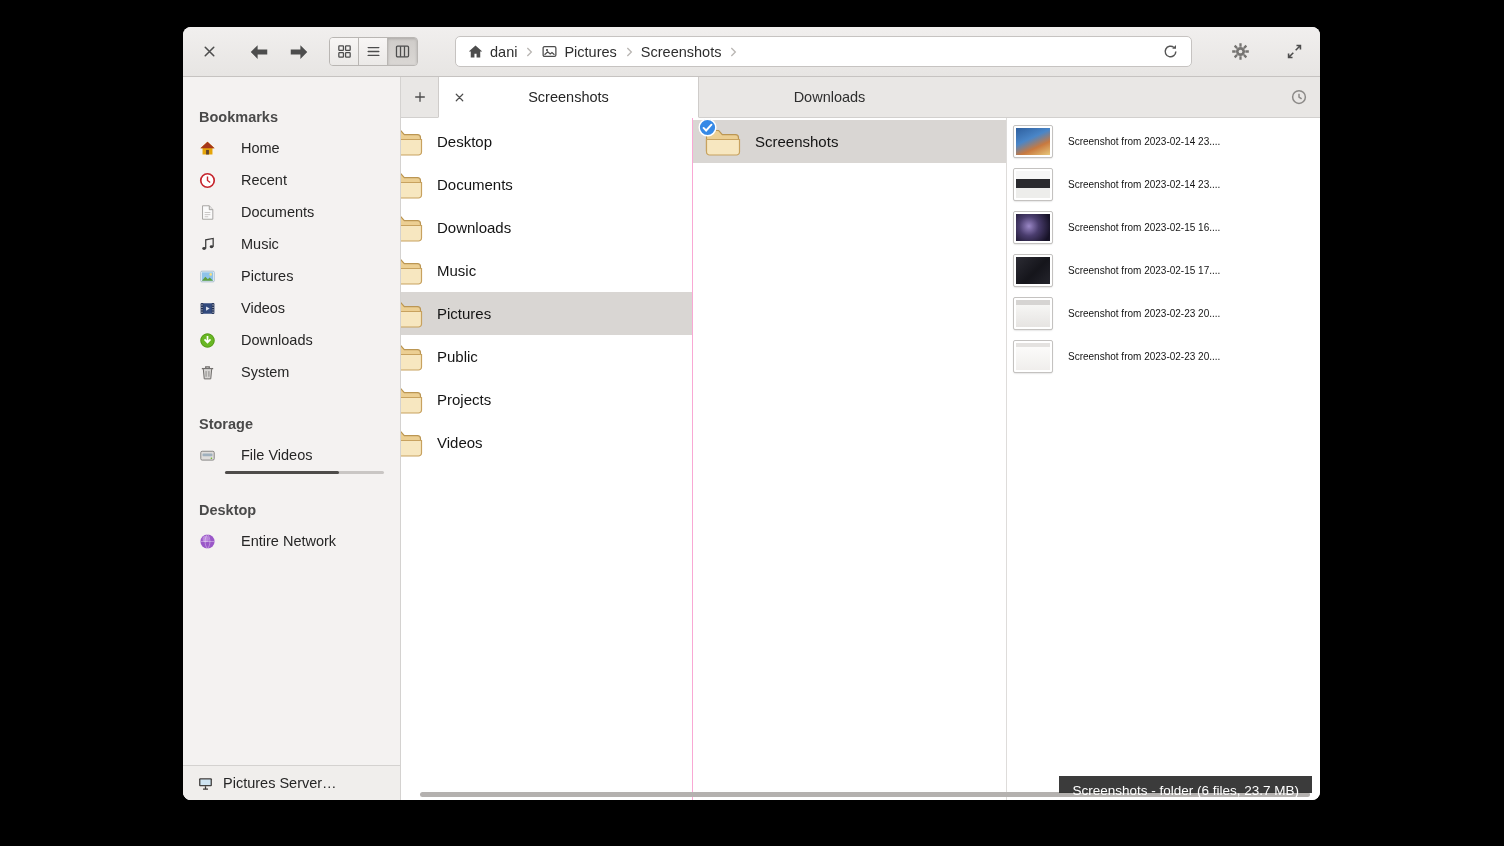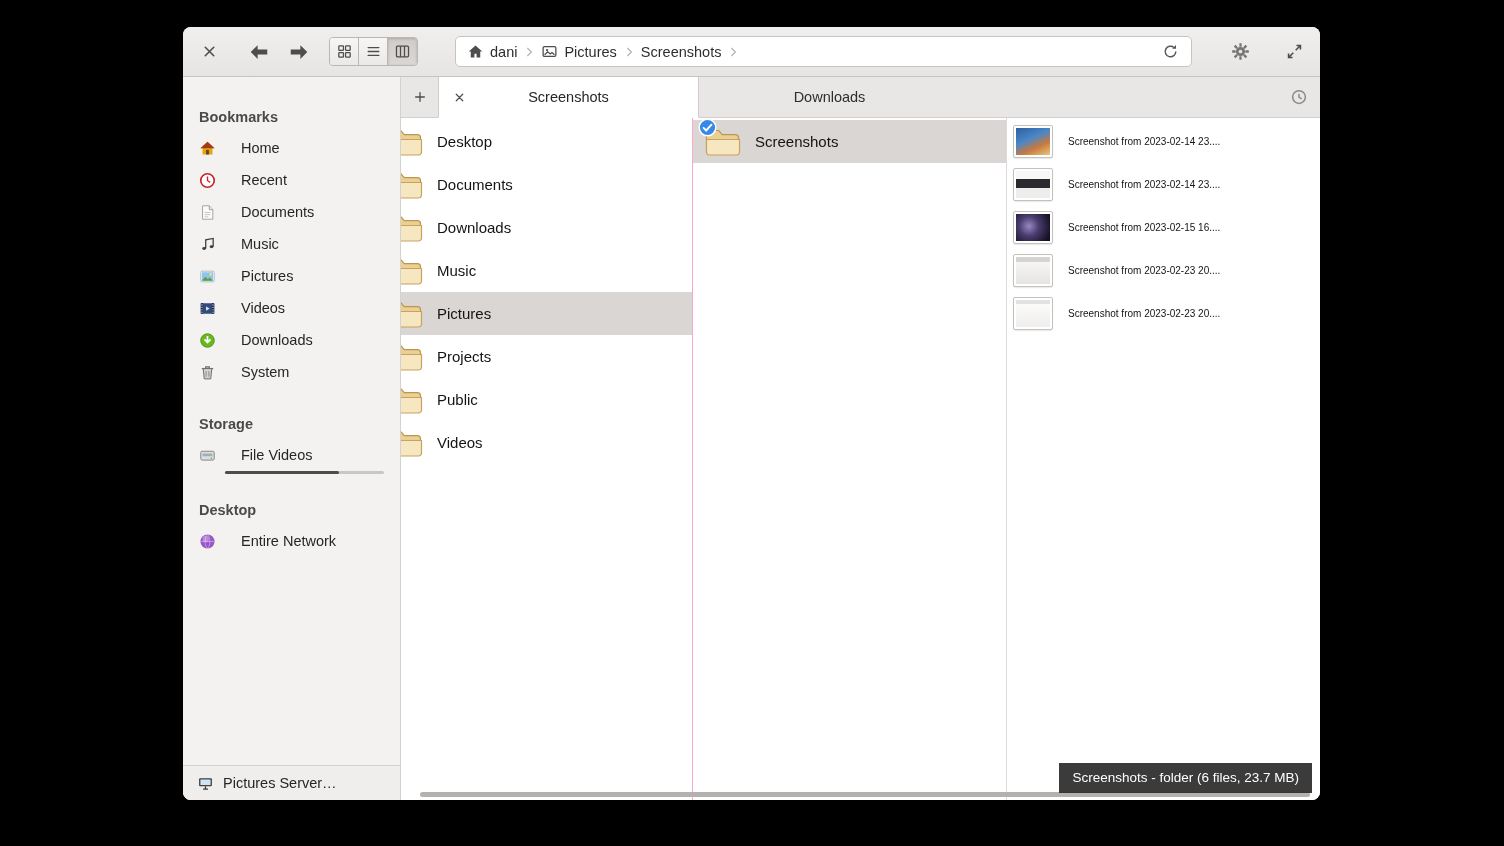--- a/index.html
+++ b/index.html
@@ -76,21 +76,21 @@
   .thumb{width:38px;height:31px;border:2px solid #fff;outline:1px solid #c4c2c0;
     box-shadow:0 1px 2px rgba(0,0,0,.3);margin-right:16px;flex:none;border-radius:1px}
   .file-label{font-size:10px;color:#141414;white-space:nowrap}
   .t-colorful{background:linear-gradient(155deg,#2e5f9e 0%,#4a86c8 40%,#c8793f 68%,#e8c87a 100%)}
   .t-dark-band{background:linear-gradient(#f7f7f7 0 30%,#2a2a2e 30% 62%,#ededeb 62% 100%)}
   .t-space{background:radial-gradient(circle at 38% 45%,#9a87c6 0%,#4a3d6e 38%,#161226 85%)}
   .t-dark{background:linear-gradient(135deg,#2c2c34,#15151b 55%,#24242c)}
   .t-light-ui{background:linear-gradient(#fafaf8,#e6e4e2);box-shadow:inset 0 5px 0 #d6d4d2,0 1px 2px rgba(0,0,0,.3)}
   .t-light{background:linear-gradient(#fdfdfc,#f0eeec);box-shadow:inset 0 4px 0 #e4e2e0,0 1px 2px rgba(0,0,0,.3)}
   .hscroll{position:absolute;left:19px;right:10px;bottom:3px;height:5px;border-radius:3px;background:#b4b1af;cursor:pointer}
-  .tooltip{position:absolute;right:8px;bottom:7px;height:30px;line-height:30px;padding:0 13px;
+  .tooltip{position:absolute;right:8px;bottom:7px;height:17px;line-height:30px;padding:0 13px;
     background:rgba(44,44,44,.93);color:#fff;font-size:13.5px;border-radius:0;white-space:nowrap;z-index:5}
 </style>
 </head>
 <body>
 
 <svg width="0" height="0" style="position:absolute" aria-hidden="true">
 <defs>
   <symbol id="sym-close" viewBox="0 0 24 24">
         <path d="M6 6L18 18M18 6L6 18" stroke="#4d4d4d" stroke-width="2.2" stroke-linecap="round" fill="none"></path>
       </symbol>
@@ -455,29 +455,29 @@
                   </svg>
                 </span>
                 <span class="flabel">Pictures</span>
               </div>
               <div class="frow">
                 <span class="ficon-clip">
                   <svg class="ic" width="36" height="30">
                     <use href="#sym-folder"></use>
                   </svg>
                 </span>
+                <span class="flabel">Public</span>
+              </div>
+              <div class="frow">
+                <span class="ficon-clip">
+                  <svg class="ic" width="36" height="30">
+                    <use href="#sym-folder"></use>
+                  </svg>
+                </span>
                 <span class="flabel">Projects</span>
-              </div>
-              <div class="frow">
-                <span class="ficon-clip">
-                  <svg class="ic" width="36" height="30">
-                    <use href="#sym-folder"></use>
-                  </svg>
-                </span>
-                <span class="flabel">Public</span>
               </div>
               <div class="frow">
                 <span class="ficon-clip">
                   <svg class="ic" width="36" height="30">
                     <use href="#sym-folder"></use>
                   </svg>
                 </span>
                 <span class="flabel">Videos</span>
               </div>
             </div>
@@ -501,20 +501,24 @@
               </div>
               <div class="file-row">
                 <span class="thumb t-dark-band"></span>
                 <span class="file-label">Screenshot from 2023-02-14 23....</span>
               </div>
               <div class="file-row">
                 <span class="thumb t-space"></span>
                 <span class="file-label">Screenshot from 2023-02-15 16....</span>
               </div>
               <div class="file-row">
+                <span class="thumb t-dark"></span>
+                <span class="file-label">Screenshot from 2023-02-15 17....</span>
+              </div>
+              <div class="file-row">
                 <span class="thumb t-light-ui"></span>
                 <span class="file-label">Screenshot from 2023-02-23 20....</span>
               </div>
               <div class="file-row">
                 <span class="thumb t-light"></span>
                 <span class="file-label">Screenshot from 2023-02-23 20....</span>
               </div>
             </div>
           <div class="hscroll"></div>
           <div class="tooltip">Screenshots - folder (6 files, 23.7 MB)</div>

